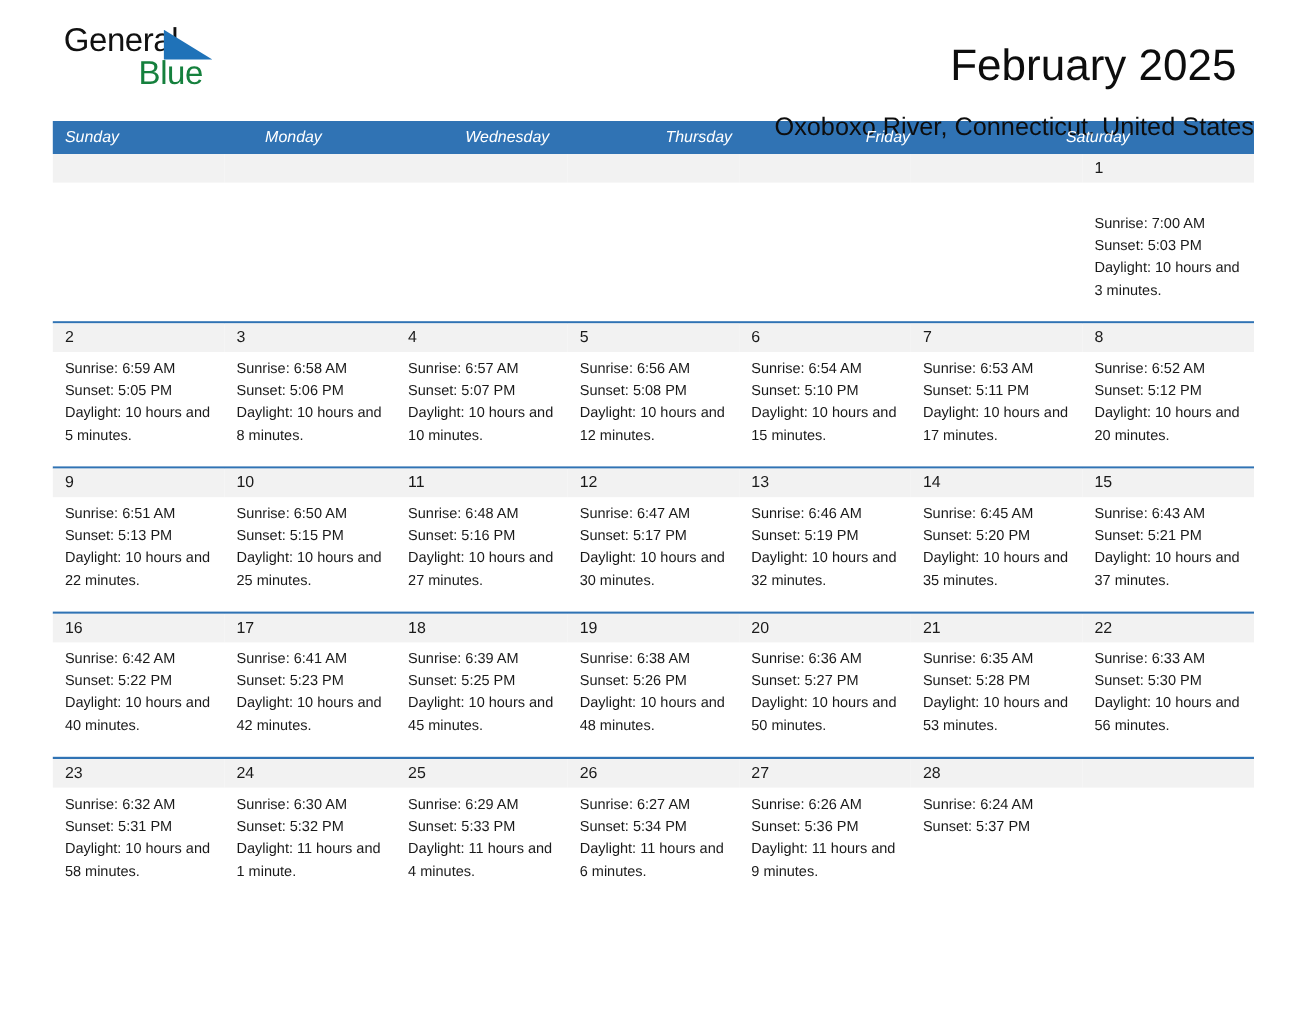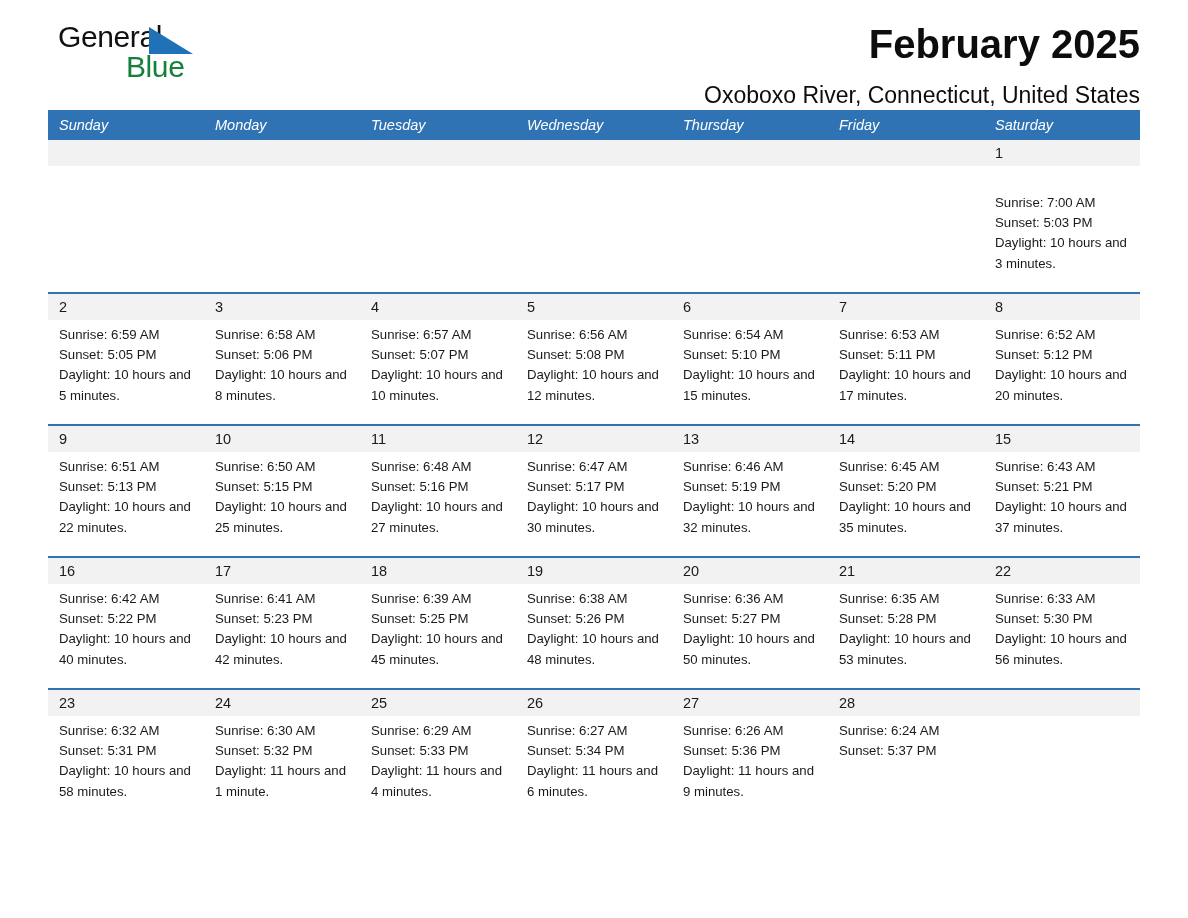--- a/index.html
+++ b/index.html
@@ -65,23 +65,23 @@
     color: #15803d;
   }
   .titles {
     text-align: right;
     flex: 1 1 auto;
     padding-top: 0px;
   }
   .month-title {
     font-size: 40px;
     line-height: 48px;
-    font-weight: bold;
+    font-weight: normal;
     color: #0d0d0d;
-    margin: 0;
+    margin: 16px;
     letter-spacing: 0px;
   }
   .location-title {
     font-size: 23px;
     line-height: 30px;
     font-weight: normal;
     color: #0d0d0d;
     margin: 12px 0 0 0;
   }
 
@@ -166,21 +166,20 @@
       <h2 class="location-title">Oxoboxo River, Connecticut, United States</h2>
     </div>
 
   </div>
 
   <div class="calendar">
 
     <div class="weekdays">
       <div class="weekday">Sunday</div>
       <div class="weekday">Monday</div>
-      <div class="weekday">Tuesday</div>
       <div class="weekday">Wednesday</div>
       <div class="weekday">Thursday</div>
       <div class="weekday">Friday</div>
       <div class="weekday">Saturday</div>
     </div>
 
     <div id="weeks-container">
         <div class="week first">
           <div class="week-days">
             <div class="day empty">

